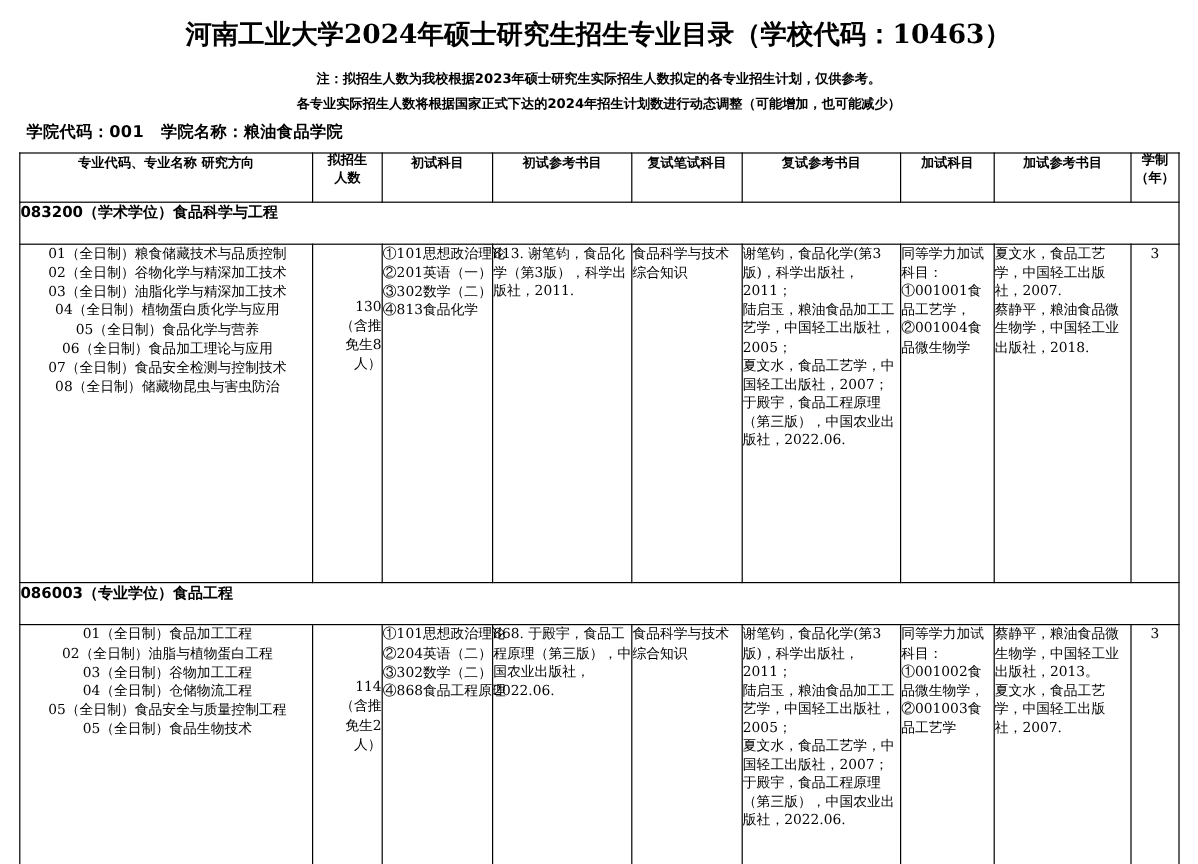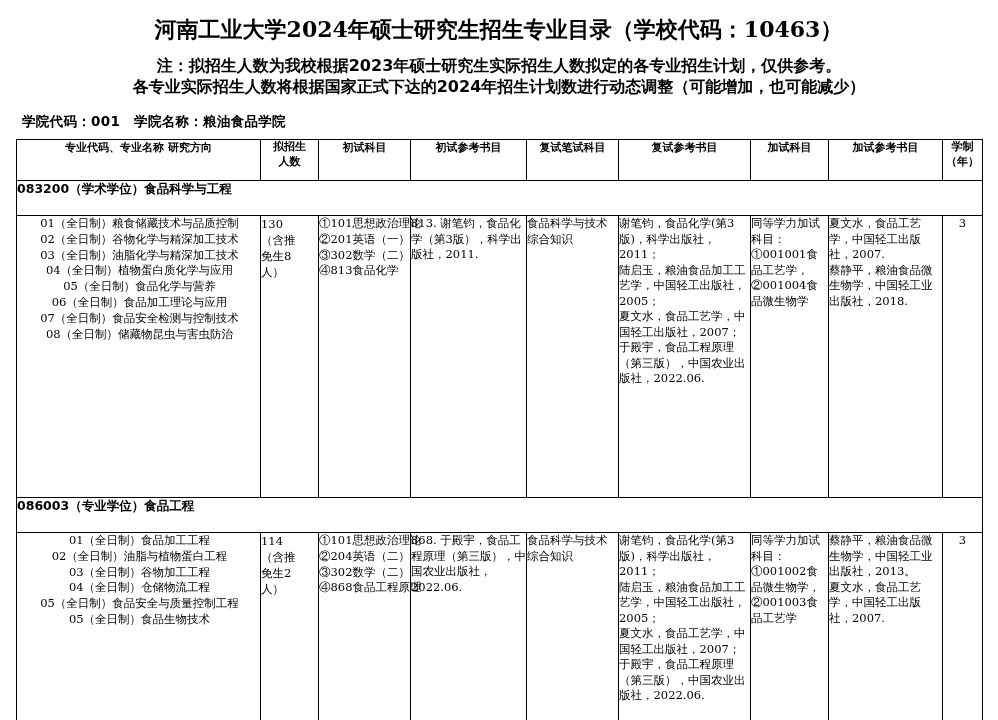--- a/index.html
+++ b/index.html
@@ -34,27 +34,27 @@
     line-height: 30px;
     white-space: nowrap;
   }
   .note-lines {
     margin-top: 11px;
     text-align: center;
   }
   .note-line {
     font-family: "DejaVu Sans", "Liberation Sans", sans-serif;
     font-weight: bold;
-    font-size: 16px;
+    font-size: 11px;
     line-height: 21px;
     white-space: nowrap;
   }
 
   .college-line {
-    margin: 16px 0 8px 22px;
+    margin: 4px 0 8px 22px;
     font-family: "DejaVu Sans", "Liberation Sans", sans-serif;
     font-weight: bold;
     font-size: 13.5px;
     letter-spacing: 0.3px;
     white-space: nowrap;
   }
   .college-line .gap { display:inline-block; width:14px; }
 
   
   table.catalog {
@@ -116,22 +116,23 @@
   }
   .subj-list li {
     white-space: nowrap;
     line-height: 15.8px;
   }
   .cite-list li {
     line-height: 15.5px;
     margin: 0;
   }
   .num-block {
-    text-align: left;
+    text-align: right;
     line-height: 16px;
+    margin-top: 43px;
   }
   .num-block .ln { display: block; }
   .plain-text { line-height: 15.5px; }
   .years {
     text-align: center;
     vertical-align: middle;
     font-family: "DejaVu Serif", "Liberation Serif", serif;
     font-size: 12px;
   }
 

